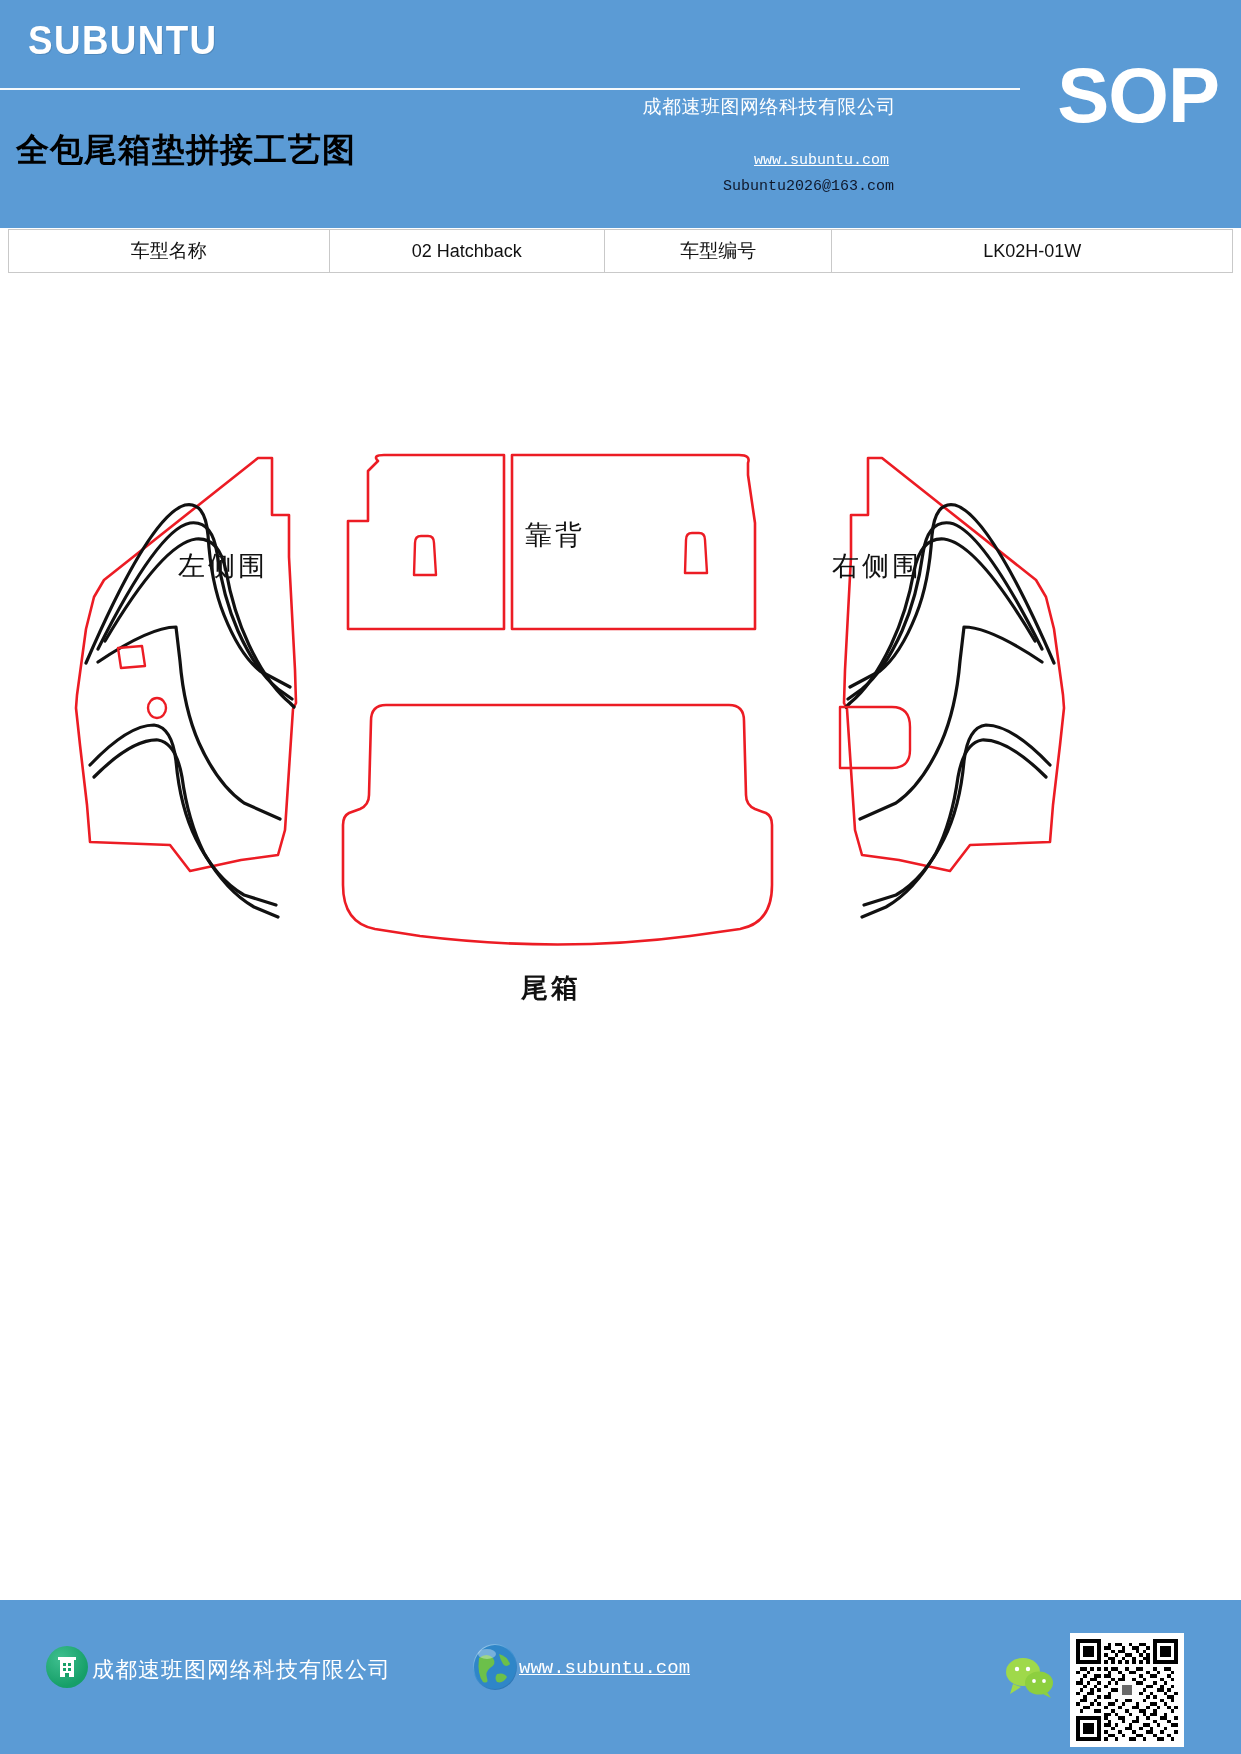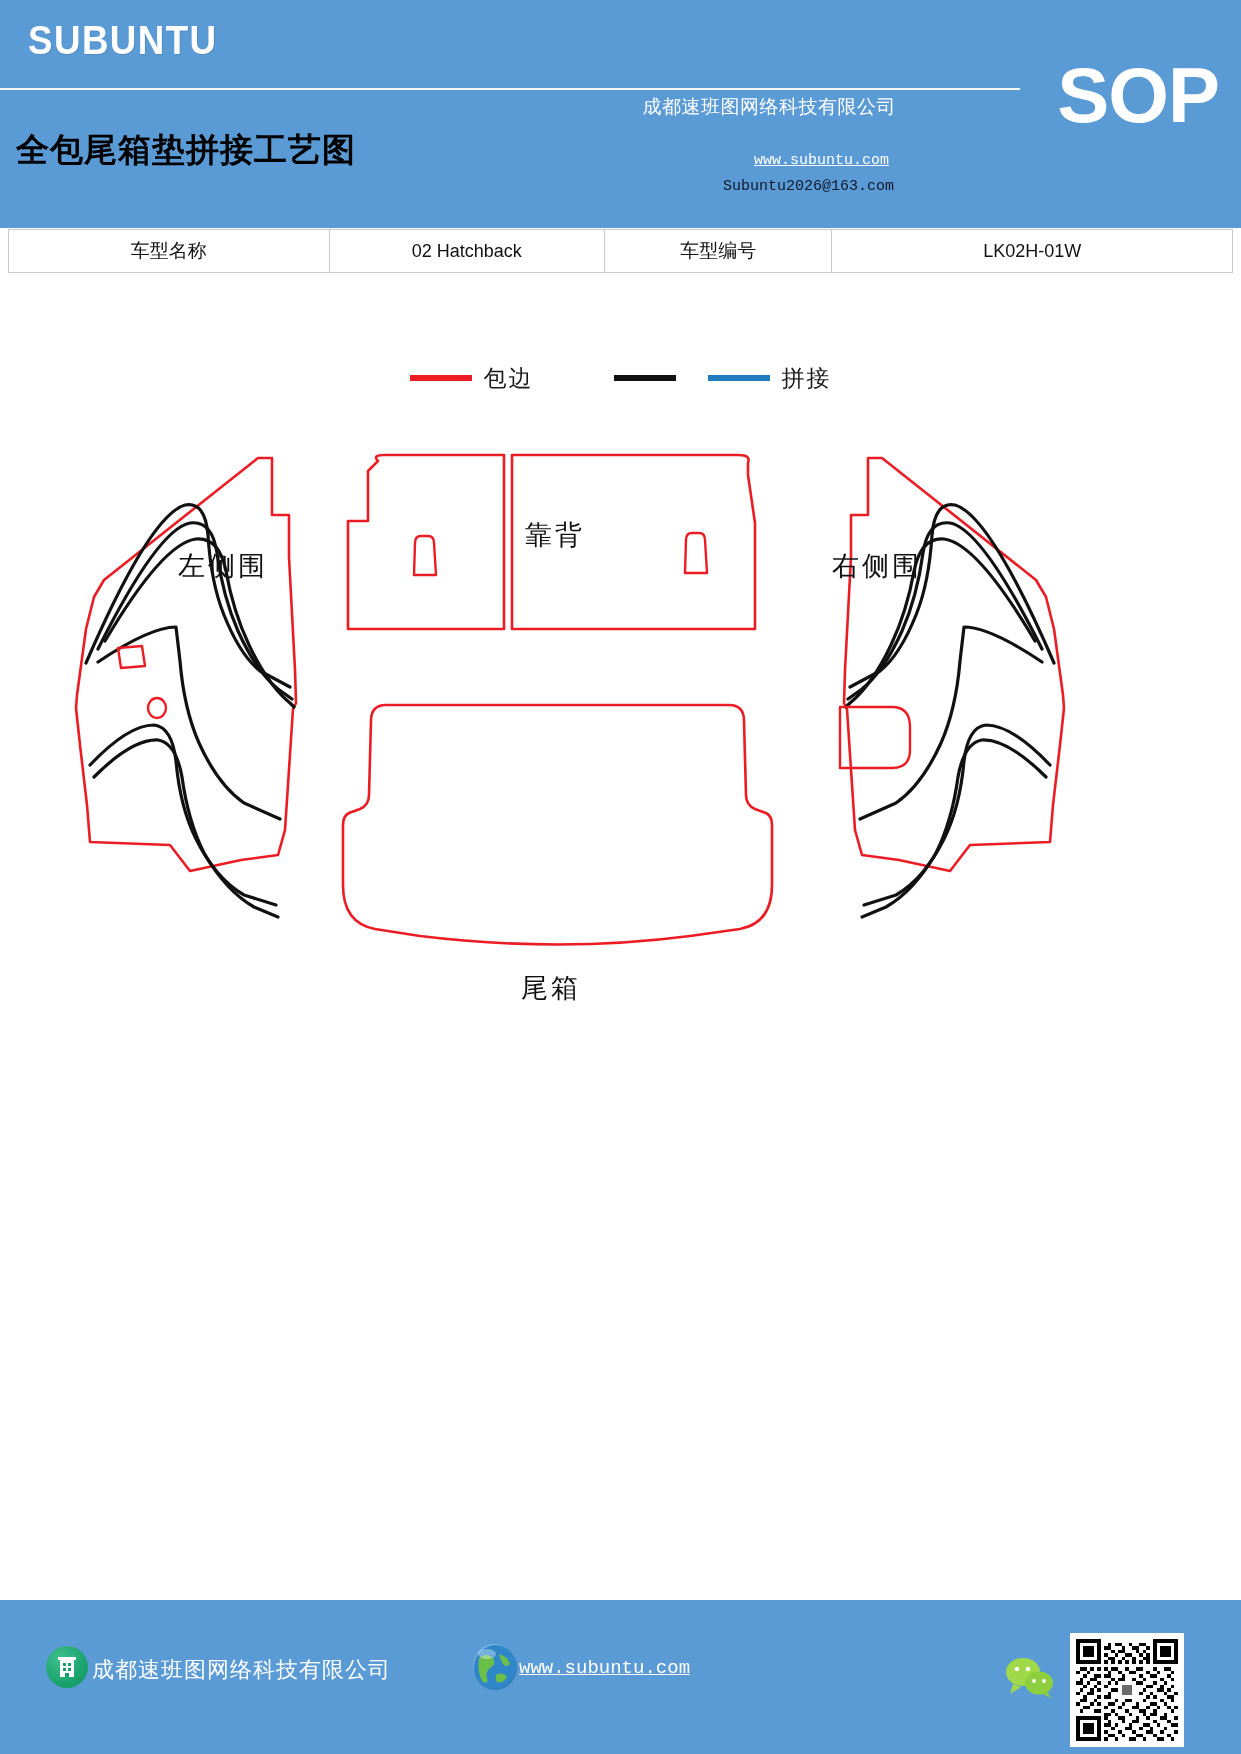--- a/index.html
+++ b/index.html
@@ -127,21 +127,21 @@
     position: absolute;
     font-family: "Liberation Serif", serif;
     font-size: 27px;
     color: #111;
     letter-spacing: 3px;
     white-space: nowrap;
   }
   #lbl-left   { left: 178px; top: 143px; }
   #lbl-back   { left: 525px; top: 112px; }
   #lbl-right  { left: 832px; top: 143px; }
-  #lbl-trunk  { left: 521px; top: 565px; }
+  #lbl-trunk  { left: 521px; top: 565px; font-weight: bold; }
 
   
   .footer {
     position: absolute; left: 0; top: 1600px;
     width: 1241px; height: 154px;
     background: #5b9bd5;
   }
   .f-company {
     position: absolute; left: 92px; top: 55px;
     color: #ffffff; font-size: 22px; letter-spacing: 1px;
@@ -197,31 +197,20 @@
     <tbody>
         <tr>
       <td class="c1">车型名称</td>
       <td class="c2 val">02 Hatchback</td>
       <td class="c3">车型编号</td>
       <td class="c4 val">LK02H-01W</td>
     </tr>
   </tbody>
     </table>
 
-  <div class="legend">
-    <div class="legend-item">
-      <span class="swatch red"></span>
-      <span class="legend-label">包边</span>
-    </div>
-    <div class="legend-item">
-      <span class="swatch black"></span>
-      <span class="swatch blue"></span>
-      <span class="legend-label last">拼接</span>
-    </div>
-  </div>
 
   <div class="drawing">
 
     <div class="pc-label" id="lbl-left">左侧围</div>
     <div class="pc-label" id="lbl-back">靠背</div>
     <div class="pc-label" id="lbl-right">右侧围</div>
     <div class="pc-label" id="lbl-trunk">尾箱</div>
 
     <svg width="1241" height="640" viewBox="0 0 1241 640">
       <g fill="none" stroke-width="2.6" stroke-linecap="round" stroke-linejoin="round">

